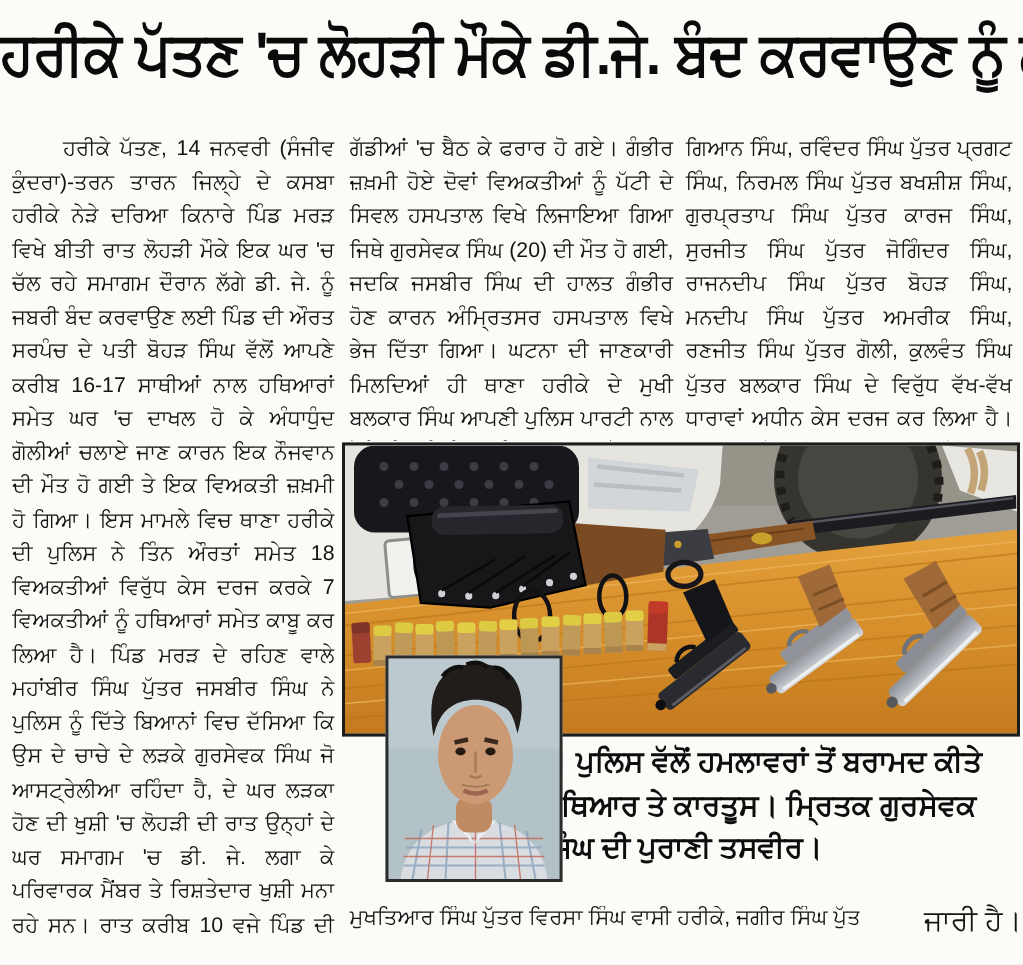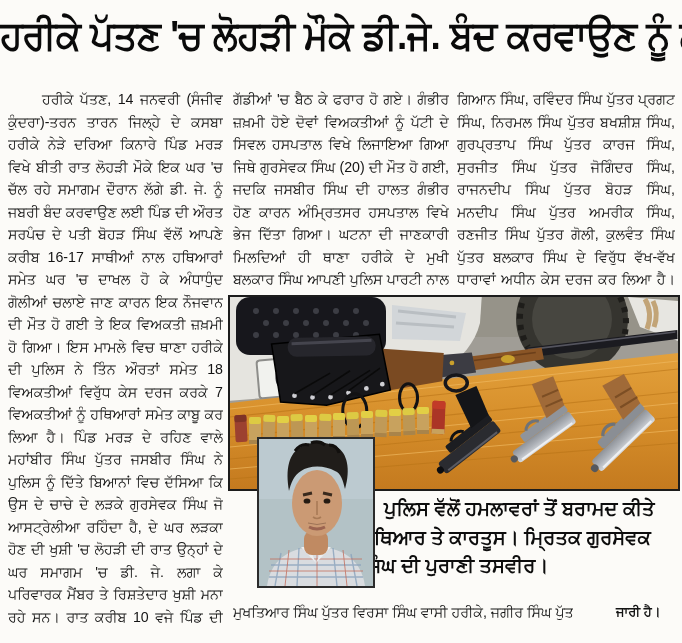--- a/index.html
+++ b/index.html
@@ -26,21 +26,21 @@
   }
   .col-1{left:8px;top:88px;width:215px;height:542px;text-indent:34px;}
   .col-2{left:233px;top:88px;width:216px;height:206px;}
   .col-3{left:457px;top:88px;width:218px;height:206px;}
   .cont-mid{
     position:absolute;left:233px;top:604px;width:340px;
     font-size:14.2px;color:#141414;white-space:nowrap;overflow:hidden;
   }
   .cont-right{
     position:absolute;left:616px;top:604px;width:62px;
-    font-size:13px;color:#141414;white-space:nowrap;font-weight:bold;
+    font-size:19px;color:#141414;white-space:nowrap;
   }
   .weapons-photo{
     position:absolute;left:228px;top:295px;width:452px;height:196px;
     border:2px solid #1c1c1c;box-sizing:border-box;background:#a6a39c;
     overflow:hidden;
   }
   .portrait-photo{
     position:absolute;left:257px;top:437px;width:118px;height:151px;
     border:2px solid #2b2b2b;box-sizing:border-box;background:#b3c2c6;
     overflow:hidden;z-index:5;

